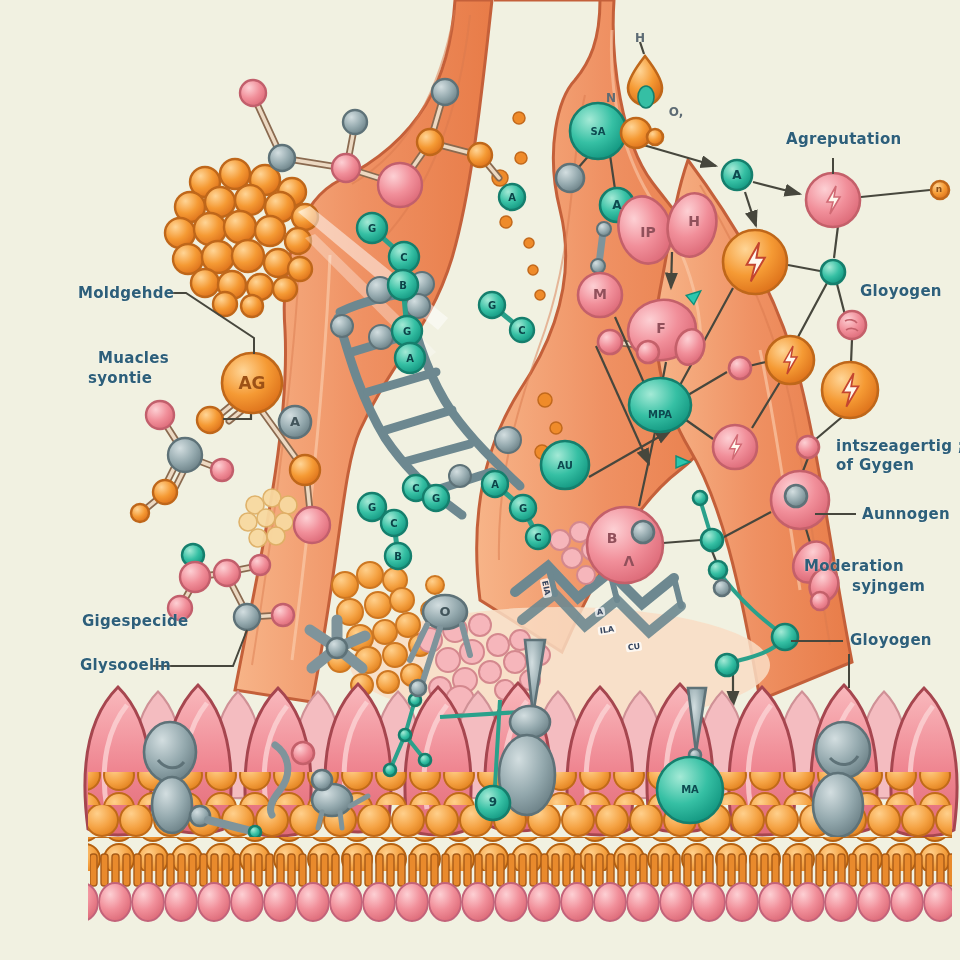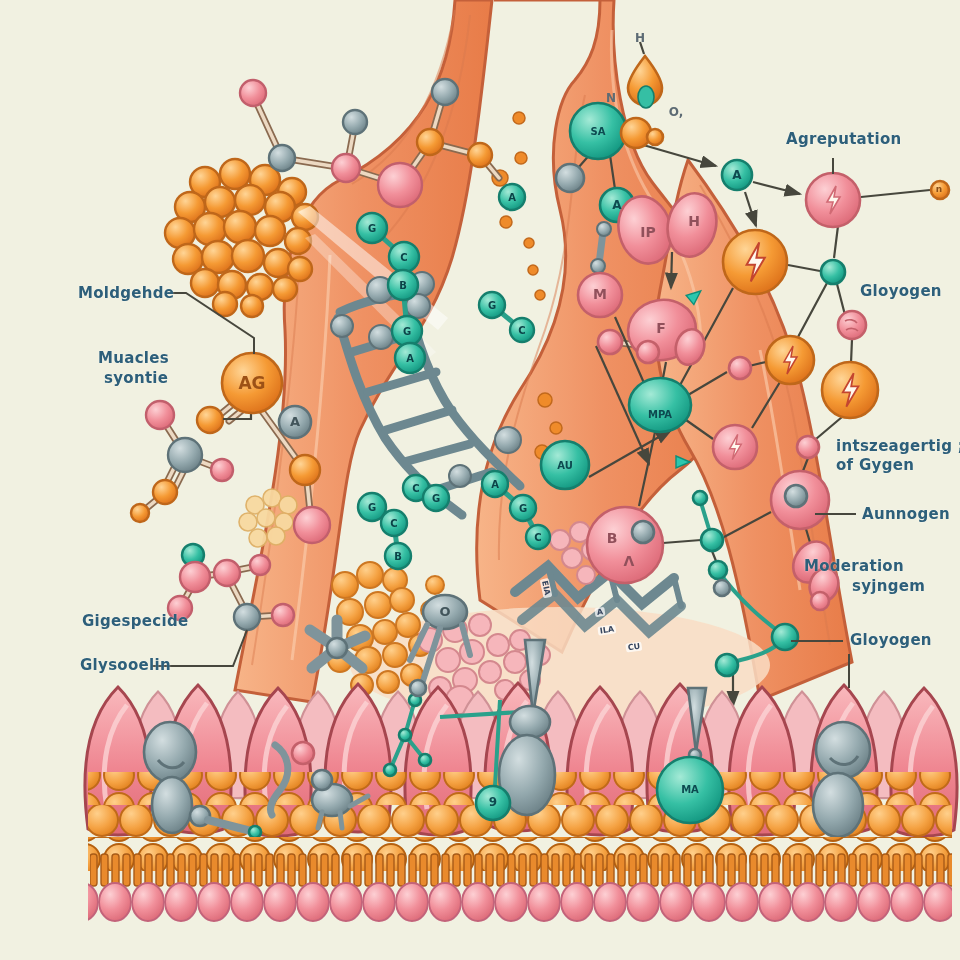--- a/index.html
+++ b/index.html
@@ -497,21 +497,21 @@
   <div class="lbl" style="left:786px;top:130px">Agreputation</div>
   <div class="lbl" style="left:860px;top:282px">Gloyogen</div>
   <div class="lbl" style="left:836px;top:437px">intszeagertig ;</div>
   <div class="lbl" style="left:836px;top:456px">of Gygen</div>
   <div class="lbl" style="left:862px;top:505px">Aunnogen</div>
   <div class="lbl" style="left:804px;top:557px">Moderation</div>
   <div class="lbl" style="left:852px;top:577px">syjngem</div>
   <div class="lbl" style="left:850px;top:631px">Gloyogen</div>
   <div class="lbl" style="left:78px;top:284px">Moldgehde</div>
   <div class="lbl" style="left:98px;top:349px">Muacles</div>
-  <div class="lbl" style="left:104px;top:369px">syontie</div>
+  <div class="lbl" style="left:88px;top:369px">syontie</div>
   <div class="lbl" style="left:82px;top:612px">Gigespecide</div>
   <div class="lbl" style="left:80px;top:656px">Glysooelin</div>
 
   <div class="nl waterTxt" style="left:640px;top:38px">H</div>
   <div class="nl waterTxt" style="left:611px;top:98px">N</div>
   <div class="nl waterTxt" style="left:676px;top:112px">O,</div>
 
   <div class="nl big" style="left:598px;top:131px">SA</div>
   <div class="nl sm" style="left:617px;top:205px">A</div>
   <div class="nl sm" style="left:737px;top:175px">A</div>

